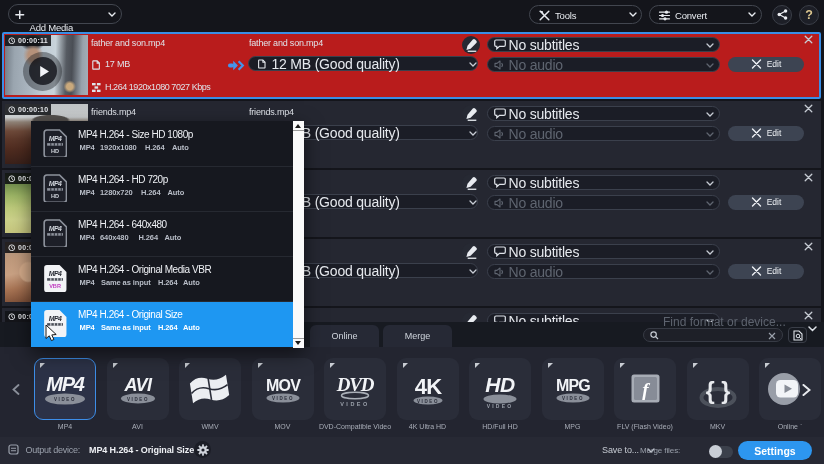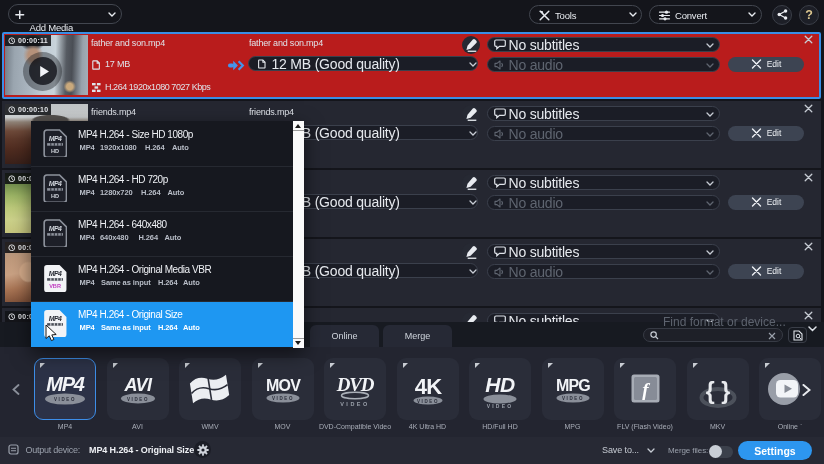--- a/index.html
+++ b/index.html
@@ -653,15 +653,15 @@
     <rect x="5.1" y="0.3" width="1.8" height="2.6" rx="0.4" transform="rotate(225 6 6)" fill="#d0d4dc"></rect>
     <rect x="5.1" y="0.3" width="1.8" height="2.6" rx="0.4" transform="rotate(270 6 6)" fill="#d0d4dc"></rect>
     <rect x="5.1" y="0.3" width="1.8" height="2.6" rx="0.4" transform="rotate(315 6 6)" fill="#d0d4dc"></rect>
     <circle cx="6" cy="6" r="3.8" fill="#d0d4dc"></circle>
     <circle cx="6" cy="6" r="1.6" fill="#1b1d26"></circle>
   </svg>
 <div class="a" style="left:602px;top:445px;font-size:9px;color:#c6cbd3;letter-spacing:-0.1px">Save to...</div>
 <svg class="a" style="left:647px;top:448px" width="8" height="6" viewBox="0 0 8 6">
     <path d="M1 1l3 3 3-3" stroke="#c6cbd3" stroke-width="1.3" fill="none" stroke-linecap="round"></path>
   </svg>
-<div class="a" style="left:668px;top:445.5px;font-size:8px;color:#9aa0ab;letter-spacing:-0.1px">Merge files:</div>
+<div class="a" style="left:640px;top:445.5px;font-size:8px;color:#9aa0ab;letter-spacing:-0.1px">Merge files:</div>
 <div class="a" style="left:710px;top:446px;width:23px;height:11.5px;border-radius:6px;background:#3b404b"></div>
 <div class="a" style="left:709px;top:445px;width:13px;height:13px;border-radius:50%;background:#c9ced6"></div>
 <div class="a" style="left:738px;top:441px;width:74px;height:19px;border-radius:10px;background:#2d96ef;display:flex;align-items:center;justify-content:center;font-size:10.5px;font-weight:bold;color:#fff">Settings</div>
 </body></html>

